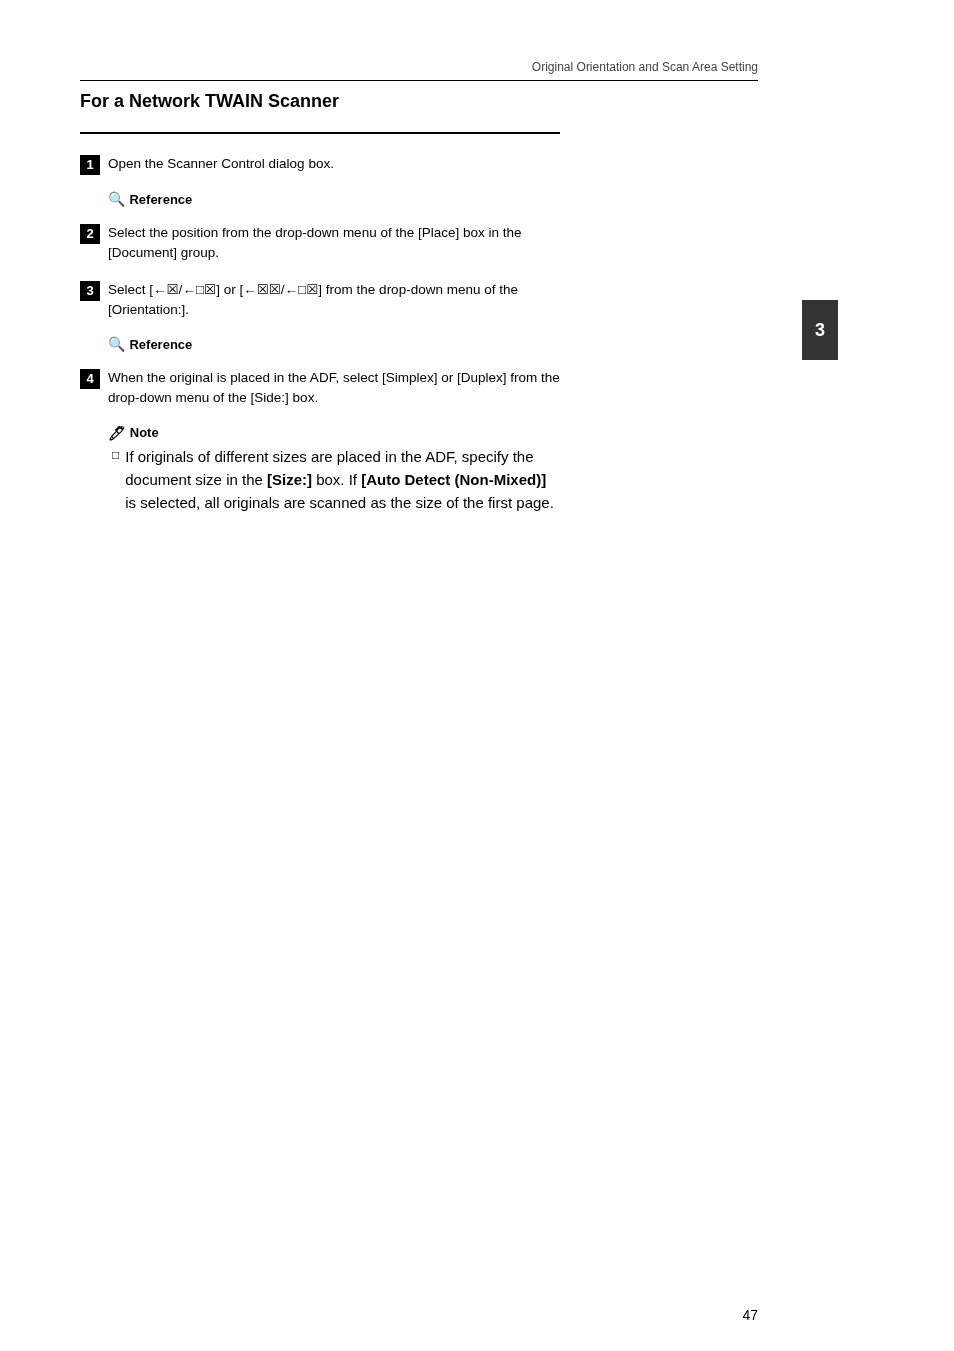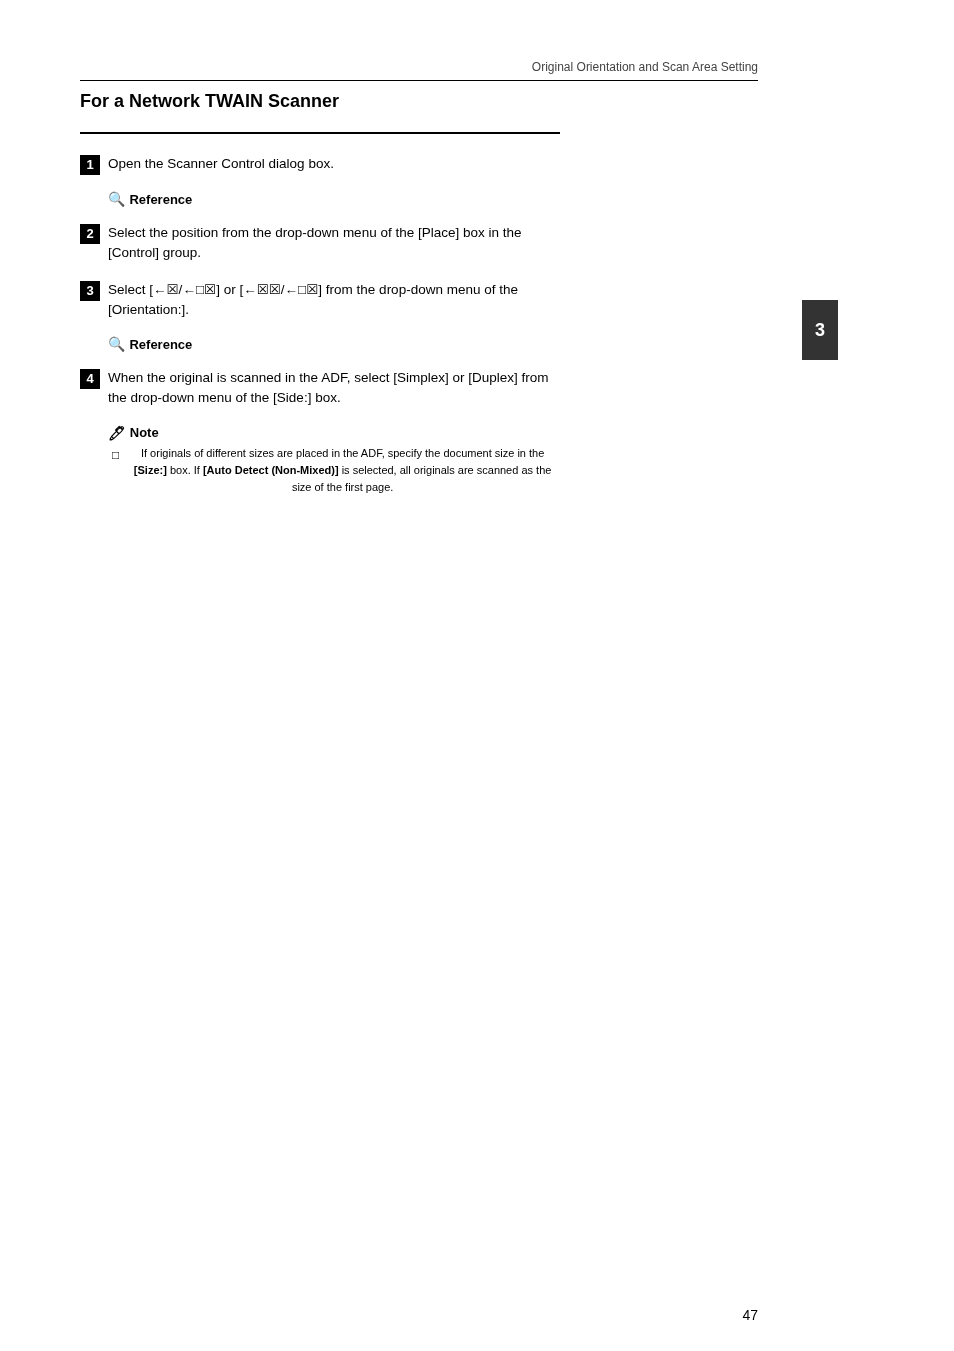--- a/index.html
+++ b/index.html
@@ -142,23 +142,22 @@
       margin-left: 4px;
     }
 
     .note-item .checkbox {
       margin-top: 3px;
       flex-shrink: 0;
       font-size: 12px;
     }
 
     .note-item-text {
-      font-size: 11px;
+      font-size: 15px;
       line-height: 1.55;
-      text-align: center;
     }
 
     
     .page-number {
       position: absolute;
       bottom: 28px;
       right: 80px;
       font-size: 14px;
     }
   </style>
@@ -186,38 +185,38 @@
 
     <div class="reference-block">
       <div class="reference-title">
         <span class="ref-icon">🔍</span>
         <span>Reference</span>
       </div>
     </div>
 
     <div class="step">
       <span class="step-number">2</span>
-      <span class="step-text">Select the position from the drop-down menu of the [Place] box in the [Control] group.</span>
+      <span class="step-text">Select the position from the drop-down menu of the [Place] box in the [Document] group.</span>
     </div>
 
     <div class="step">
       <span class="step-number">3</span>
       <span class="step-text">Select [←☒/←□☒] or [←☒☒/←□☒] from the drop-down menu of the [Orien­tation:].</span>
     </div>
 
     <div class="reference-block">
       <div class="reference-title">
         <span class="ref-icon">🔍</span>
         <span>Reference</span>
       </div>
     </div>
 
     <div class="step">
       <span class="step-number">4</span>
-      <span class="step-text">When the original is scanned in the ADF, select [Simplex] or [Duplex] from the drop-down menu of the [Side:] box.</span>
+      <span class="step-text">When the original is placed in the ADF, select [Simplex] or [Duplex] from the drop-down menu of the [Side:] box.</span>
     </div>
 
     <div class="note-block">
       <div class="note-title">
         <span class="note-icon">🖊</span>
         <span>Note</span>
       </div>
       <div class="note-item">
         <span class="checkbox">□</span>
         <span class="note-item-text">If originals of different sizes are placed in the ADF, specify the document size in the <strong>[Size:]</strong> box. If <strong>[Auto Detect (Non-Mixed)]</strong> is selected, all originals are scanned as the size of the first page.</span>

